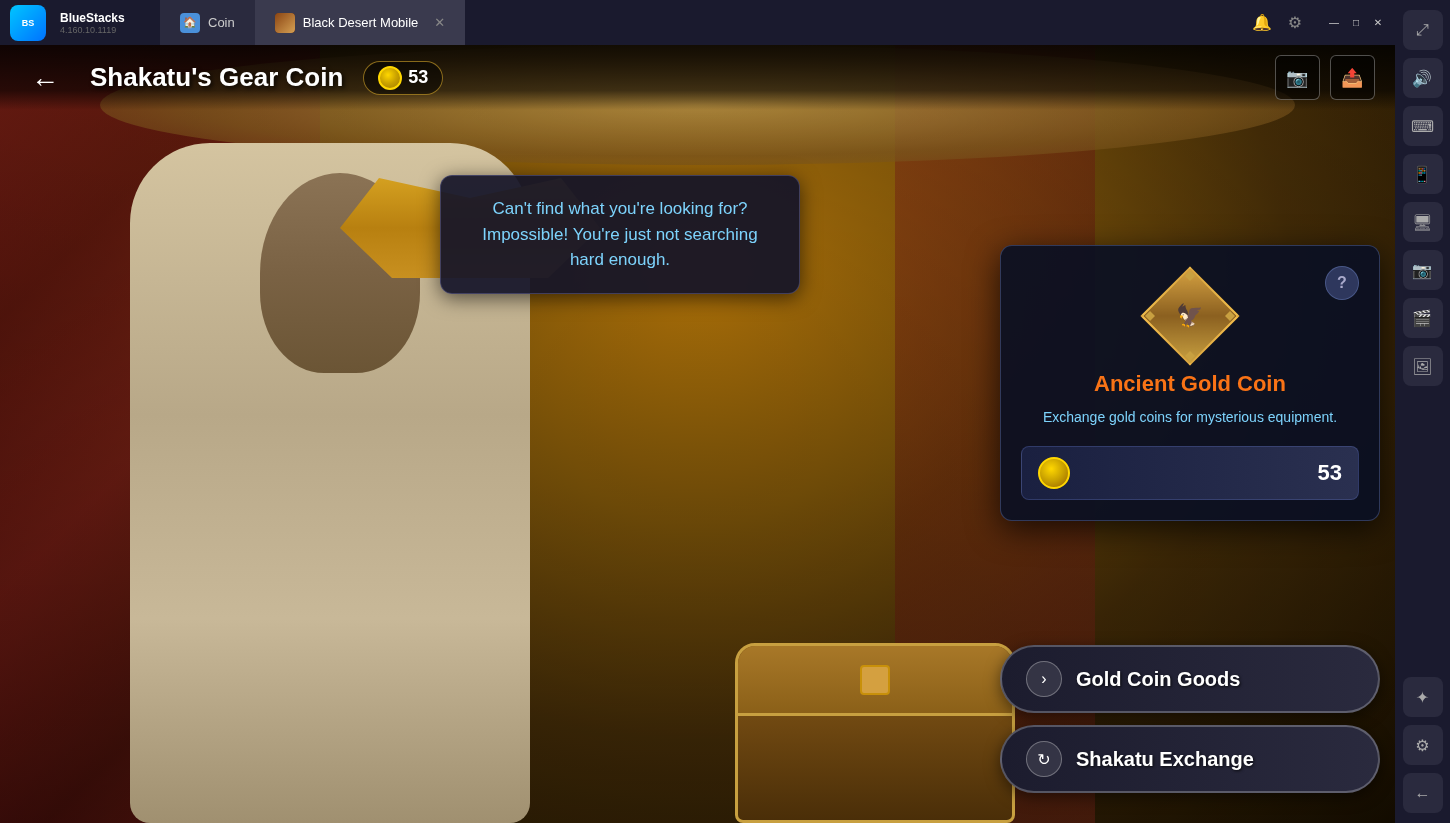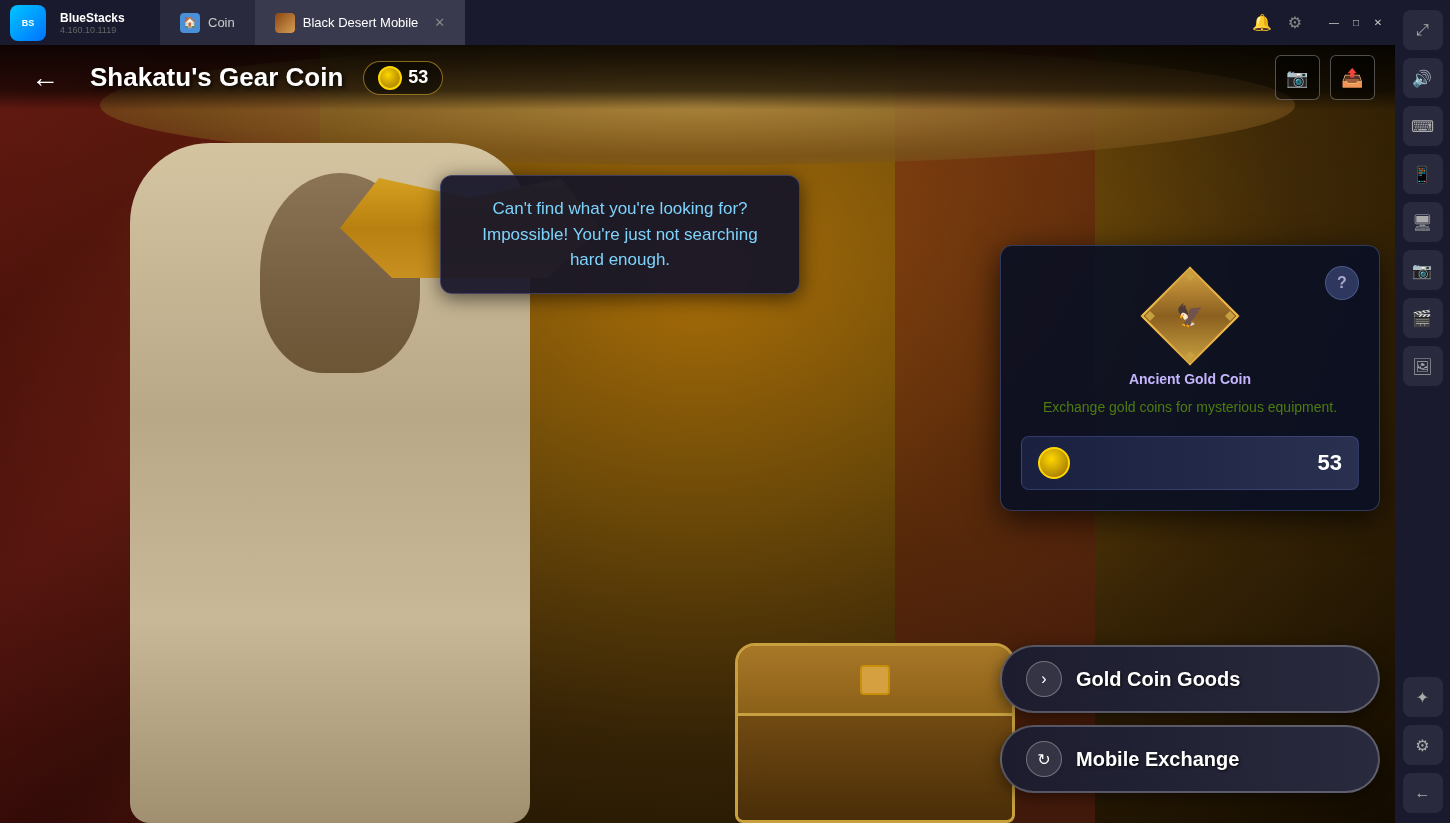--- a/index.html
+++ b/index.html
@@ -164,25 +164,25 @@
       display: flex; justify-content: center; margin-bottom: 5px; position: relative;
     }
     .help-btn {
       position: absolute; top: 0; right: 0;
       width: 34px; height: 34px; background: rgba(50,60,100,0.9);
       border: 1px solid rgba(100,120,180,0.5); border-radius: 50%;
       display: flex; align-items: center; justify-content: center;
       color: #aac; font-size: 16px; font-weight: bold; cursor: pointer;
     }
     .item-name {
-      color: #c4b5fd; font-size: 14px; font-weight: bold; text-align: center;
+      color: #f97316; font-size: 22px; font-weight: bold; text-align: center;
       margin-bottom: 10px;
     }
     .item-desc {
-      color: #4d7c0f; font-size: 14px; text-align: center; line-height: 1.5;
+      color: #7dd3fc; font-size: 14px; text-align: center; line-height: 1.5;
       margin-bottom: 18px;
     }
     .coin-balance-row {
       display: flex; align-items: center; gap: 10px;
       background: linear-gradient(to right, #1a2040, #2a3050);
       border: 1px solid rgba(100,120,200,0.3); border-radius: 8px;
       padding: 10px 16px;
     }
     .coin-icon-med {
       width: 32px; height: 32px; background: radial-gradient(circle at 40% 35%, #ffd700, #c8a000, #966000);
@@ -402,17 +402,17 @@
       <div class="action-btn-arrow">
         <span>›</span>
       </div>
       <span class="action-btn-label">Gold Coin Goods</span>
     </div>
 
     <div class="action-btn">
       <div class="action-btn-refresh">
         <span>↻</span>
       </div>
-      <span class="action-btn-label">Mobile Exchange</span>
+      <span class="action-btn-label">Shakatu Exchange</span>
     </div>
   </div>
 
 </div>
 
 </body></html>

